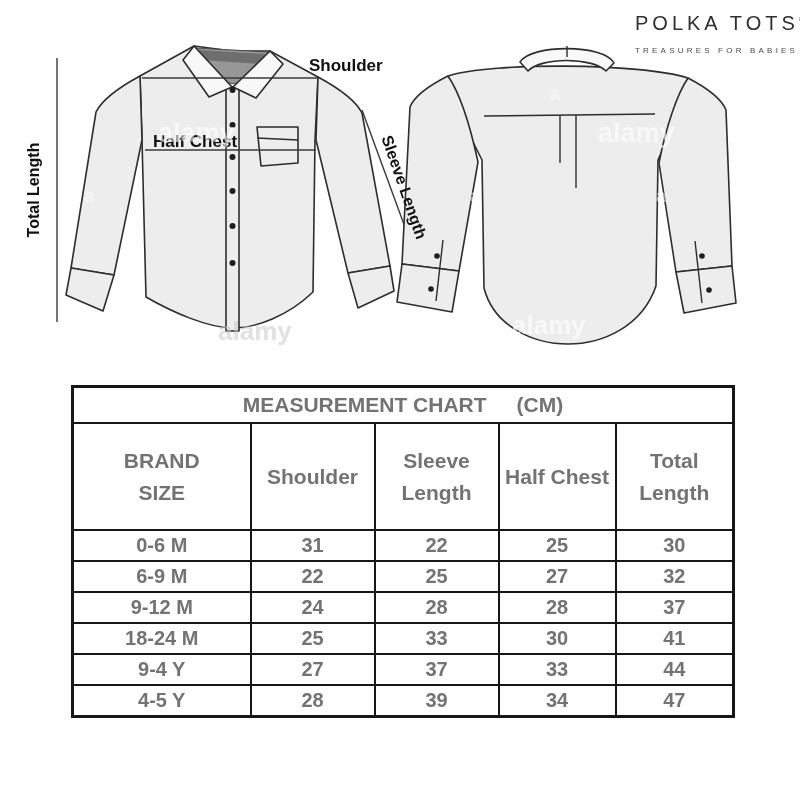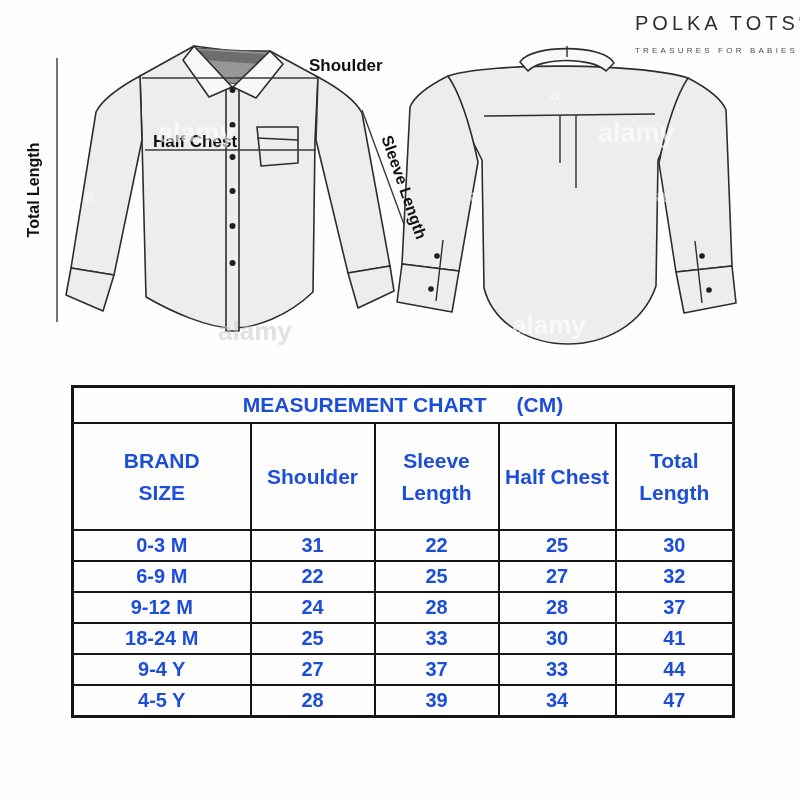--- a/index.html
+++ b/index.html
@@ -16,21 +16,21 @@
   .flap{fill:#f8f8f8;stroke:#2d2d2d;stroke-width:1.6;stroke-linejoin:round;}
   .neck{fill:#979797;stroke:#4b4b4b;stroke-width:1;}
   .neckband{fill:#6e6e6e;stroke:none;}
   .seam{fill:none;stroke:#2d2d2d;stroke-width:1.4;}
   .mline{fill:none;stroke:#3a3a3a;stroke-width:1.4;}
   .btn{fill:#1f1f1f;stroke:none;}
   .dlabel{font-family:"Liberation Sans",sans-serif;font-weight:bold;fill:#111;}
   .wm{font-family:"Liberation Sans",sans-serif;font-weight:bold;}
   
   table.size{position:absolute;left:71px;top:385px;width:661px;border-collapse:collapse;
-             table-layout:fixed;text-align:center;color:#1d4ed8;font-weight:bold;
+             table-layout:fixed;text-align:center;color:#737373;font-weight:bold;
              font-family:"Liberation Sans",sans-serif;border:3px solid #161616;}
   table.size td{border:2px solid #161616;padding:0;}
   .t-title td{font-size:21px;height:34px;}
   .t-title .unit{margin-left:30px;}
   .t-head td{font-size:21px;height:105px;line-height:1.5;white-space:pre-line;vertical-align:middle;}
   .t-row td{font-size:20px;height:29px;}
 </style>
 </head>
 <body>
 
@@ -124,21 +124,21 @@
       <td>BRAND
 SIZE</td>
       <td>Shoulder</td>
       <td>Sleeve
 Length</td>
       <td>Half Chest</td>
       <td>Total
 Length</td>
     </tr>
     <tr class="t-row">
-      <td>0-3 M</td>
+      <td>0-6 M</td>
       <td>31</td>
       <td>22</td>
       <td>25</td>
       <td>30</td>
     </tr>
     <tr class="t-row">
       <td>6-9 M</td>
       <td>22</td>
       <td>25</td>
       <td>27</td>

